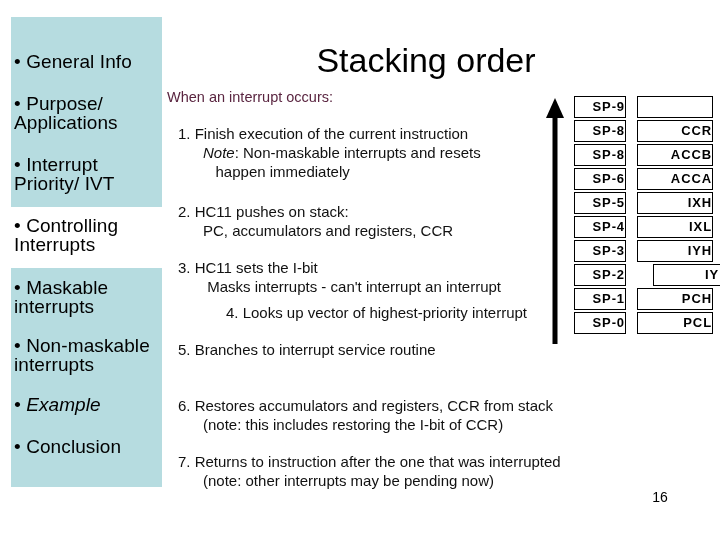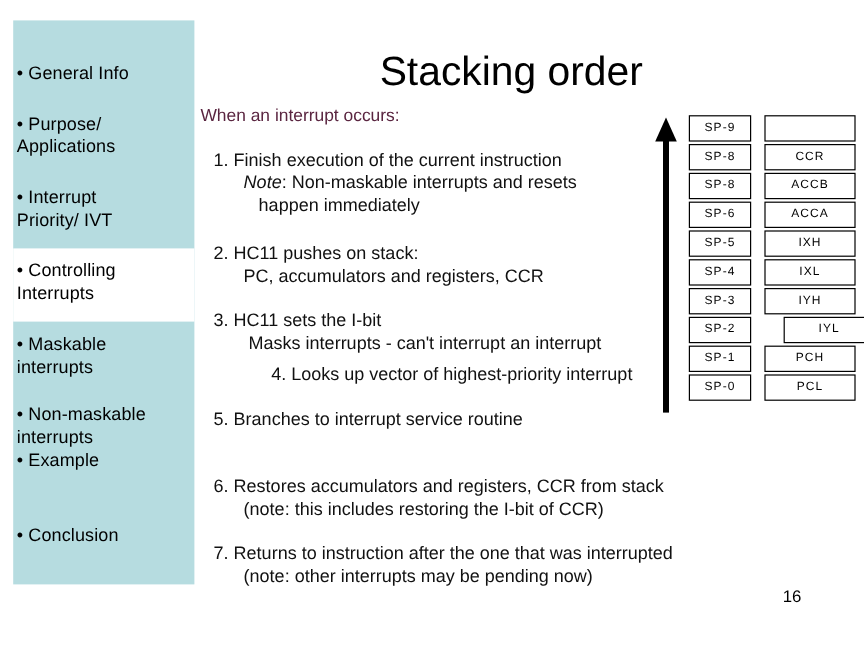--- a/index.html
+++ b/index.html
@@ -38,21 +38,21 @@
     left: 11px;
     top: 207px;
     width: 151px;
     height: 61px;
     background: #ffffff;
   }
   .side-item {
     position: absolute;
     left: 14px;
     width: 146px;
-    font-size: 15px;
+    font-size: 19px;
     line-height: 19px;
     color: #000000;
     letter-spacing: 0.1px;
     white-space: pre-line;
   }
 
   
   #title {
     position: absolute;
     left: 186px;
@@ -102,25 +102,25 @@
     top: 0px;
     width: 34px;
     height: 248px;
   }
   .cell {
     position: absolute;
     box-sizing: border-box;
     border: 1.6px solid #000000;
     background: #ffffff;
     height: 22px;
-    font-size: 10px;
-    font-weight: normal;
+    font-size: 13px;
+    font-weight: bold;
     letter-spacing: 0.9px;
     color: #000000;
-    text-align: center;
+    text-align: right;
     line-height: 19px;
   }
   .cell-sp {
     left: 34px;
     width: 52px;
   }
   .cell-reg {
     left: 97px;
     width: 76px;
   }
@@ -148,21 +148,21 @@
       <div class="side-item" style="top: 94px;"><span>• Purpose/
 Applications</span></div>
       <div class="side-item" style="top: 155px;"><span>• Interrupt
 Priority/ IVT</span></div>
       <div class="side-item" style="top: 216px;"><span>• Controlling
 Interrupts</span></div>
       <div class="side-item" style="top: 278px;"><span>• Maskable
 interrupts</span></div>
       <div class="side-item" style="top: 336px;"><span>• Non-maskable
 interrupts</span></div>
-      <div class="side-item" style="top: 374px;"><span>• Example</span></div>
+      <div class="side-item" style="top: 395px; font-style: italic;"><span>• Example</span></div>
       <div class="side-item" style="top: 437px;"><span>• Conclusion</span></div>
     </div>
 
   <div id="title">Stacking order</div>
 
   <div id="lead">When an interrupt occurs:</div>
   <div id="steps">
       <div class="step" style="left: 178px; top: 124px;"><div>1. Finish execution of the current instruction</div><div><span>      </span><span class="ital">Note</span><span>: Non-maskable interrupts and resets</span></div><div>         happen immediately</div></div>
       <div class="step" style="left: 178px; top: 202px;"><div>2. HC11 pushes on stack:</div><div>      PC, accumulators and registers, CCR</div></div>
       <div class="step" style="left: 178px; top: 258px;"><div>3. HC11 sets the I-bit</div><div>       Masks interrupts - can't interrupt an interrupt</div></div>

